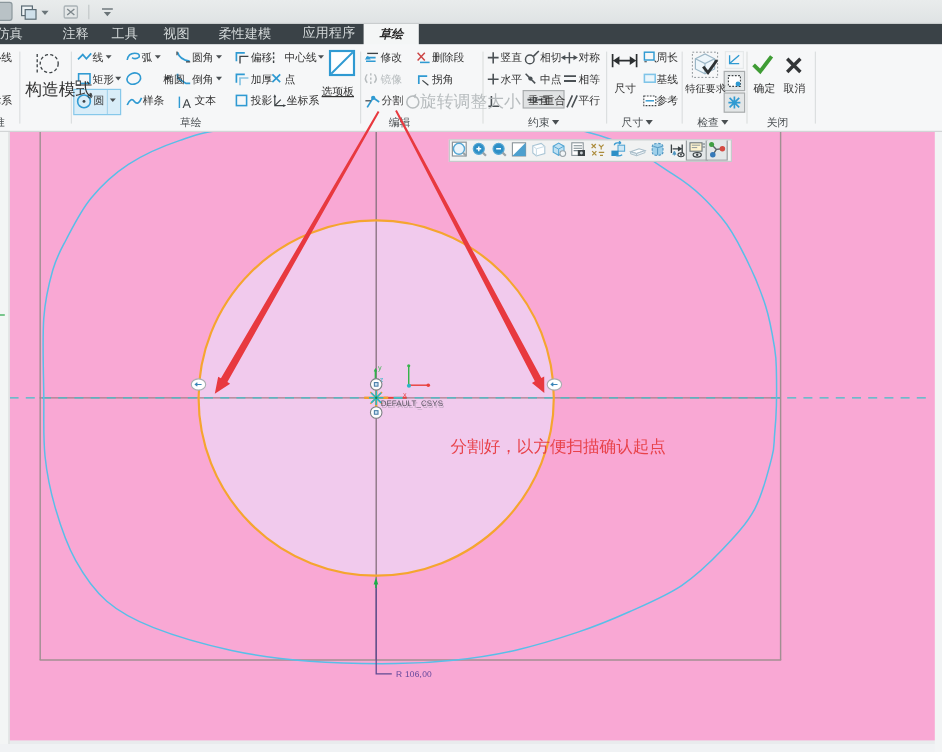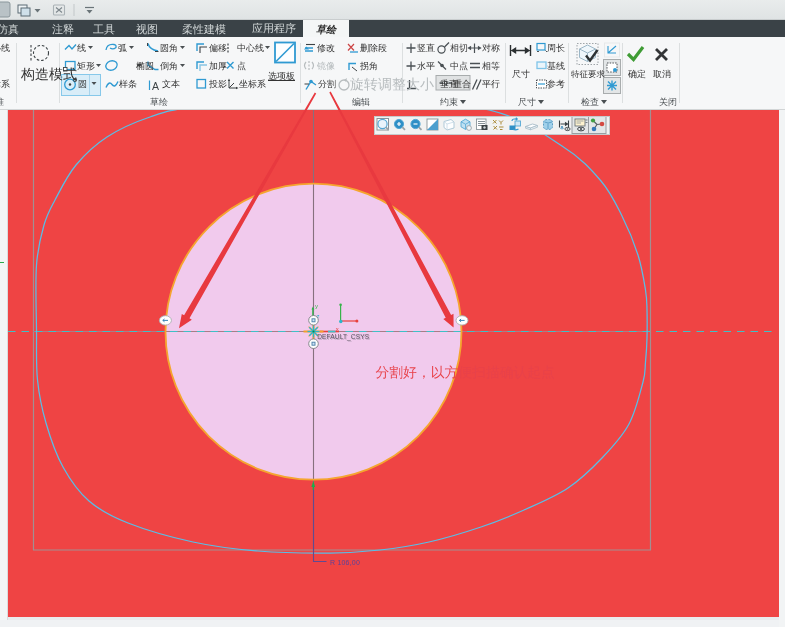--- a/index.html
+++ b/index.html
@@ -10,21 +10,21 @@
   .title-text{position:absolute;left:8px;right:0;top:5px;text-align:center;
     font-size:8.2px;color:#2b2b2b;letter-spacing:-0.1px;}
   .tabs{position:absolute;left:0;top:20px;width:785px;height:17px;background:#3a4247;padding-left:16px;}
   .tab{position:absolute;top:0;height:17px;line-height:18px;font-size:11px;color:#d3d8d9;text-align:center;}
   .tab.active{background:#f4f6f6;color:#2a2a2a;height:20px;line-height:19px;font-size:10px;font-style:italic;font-weight:bold;}
   .ribbon{position:absolute;left:0;top:40px;width:785px;height:70px;background:#f6f7f8;
     border-bottom:1px solid #d2d5d6;box-sizing:border-box;}
   .rsep{position:absolute;top:3px;width:1px;height:60px;background:#dcdfe0;}
   .rlabel{position:absolute;top:56px;font-size:9px;color:#4a4f52;white-space:nowrap;}
   .ritem{position:absolute;font-size:9px;color:#333;white-space:nowrap;height:12px;line-height:12px;}
-  .canvas{position:absolute;left:8px;top:110px;width:777px;height:507px;background:#ef4444;}
+  .canvas{position:absolute;left:8px;top:110px;width:777px;height:507px;background:#f9a8d4;}
   .leftstrip{position:absolute;left:0;top:110px;width:8px;height:517px;background:#f3f5f5;border-right:1px solid #dadcdd;box-sizing:border-box;}
   .statusbar{position:absolute;left:0;top:620px;width:785px;height:7px;background:#f0f2f4;}
   .gtoolbar{position:absolute;left:374px;top:116px;width:236px;height:19px;
     background:#f1f2f2;border:1px solid #c6cacb;box-sizing:border-box;}
   .overlay{position:absolute;left:0;top:0;width:785px;height:627px;pointer-events:none;}
 </style>
 </head>
 <body>
   <div class="titlebar">
     <svg width="110" height="20" style="position:absolute;left:0;top:0">
@@ -194,25 +194,25 @@
     <div class="ritem" style="left:453px;top:37.5px;text-align:right;">重合</div>
     <div class="ritem" style="left:482px;top:37.5px;">平行</div>
     <div class="ritem" style="left:512px;top:28px;">尺寸</div>
     <div class="ritem" style="left:547px;top:1.5px;">周长</div>
     <div class="ritem" style="left:547px;top:19.5px;">基线</div>
     <div class="ritem" style="left:547px;top:37.5px;">参考</div>
     <div class="ritem" style="left:571px;top:28px;font-size:8.5px;">特征要求</div>
     <div class="ritem" style="left:628px;top:28px;">确定</div>
     <div class="ritem" style="left:653px;top:28px;">取消</div>
     <div class="rlabel" style="left:150px;">草绘</div>
-    <div class="rlabel" style="left:352px;">编辑</div>
+    <div class="rlabel" style="left:324px;">编辑</div>
     <div class="rlabel" style="left:440px;">约束<span style="display:inline-block;margin-left:2px;vertical-align:1px;width:0;height:0;border-left:3.5px solid transparent;border-right:3.5px solid transparent;border-top:4px solid #4a4f52;"></span></div>
     <div class="rlabel" style="left:518px;">尺寸<span style="display:inline-block;margin-left:2px;vertical-align:1px;width:0;height:0;border-left:3.5px solid transparent;border-right:3.5px solid transparent;border-top:4px solid #4a4f52;"></span></div>
     <div class="rlabel" style="left:581px;">检查<span style="display:inline-block;margin-left:2px;vertical-align:1px;width:0;height:0;border-left:3.5px solid transparent;border-right:3.5px solid transparent;border-top:4px solid #4a4f52;"></span></div>
-    <div class="rlabel" style="left:659px;text-align:center;">关闭</div>
+    <div class="rlabel" style="left:639px;text-align:center;">关闭</div>
   </div>
   <div class="canvas">
     <svg id="main" width="777" height="507" viewBox="8 110 777 507">
 
       <circle cx="313.5" cy="331.7" r="148" fill="#f1caed"></circle>
 
       <line x1="33.5" y1="110" x2="33.5" y2="550" stroke="#a28f92" stroke-width="1.2"></line>
       <line x1="650.5" y1="110" x2="650.5" y2="550" stroke="#a28f92" stroke-width="1.2"></line>
       <line x1="33" y1="550" x2="651" y2="550" stroke="#a28f92" stroke-width="1.2"></line>
 

